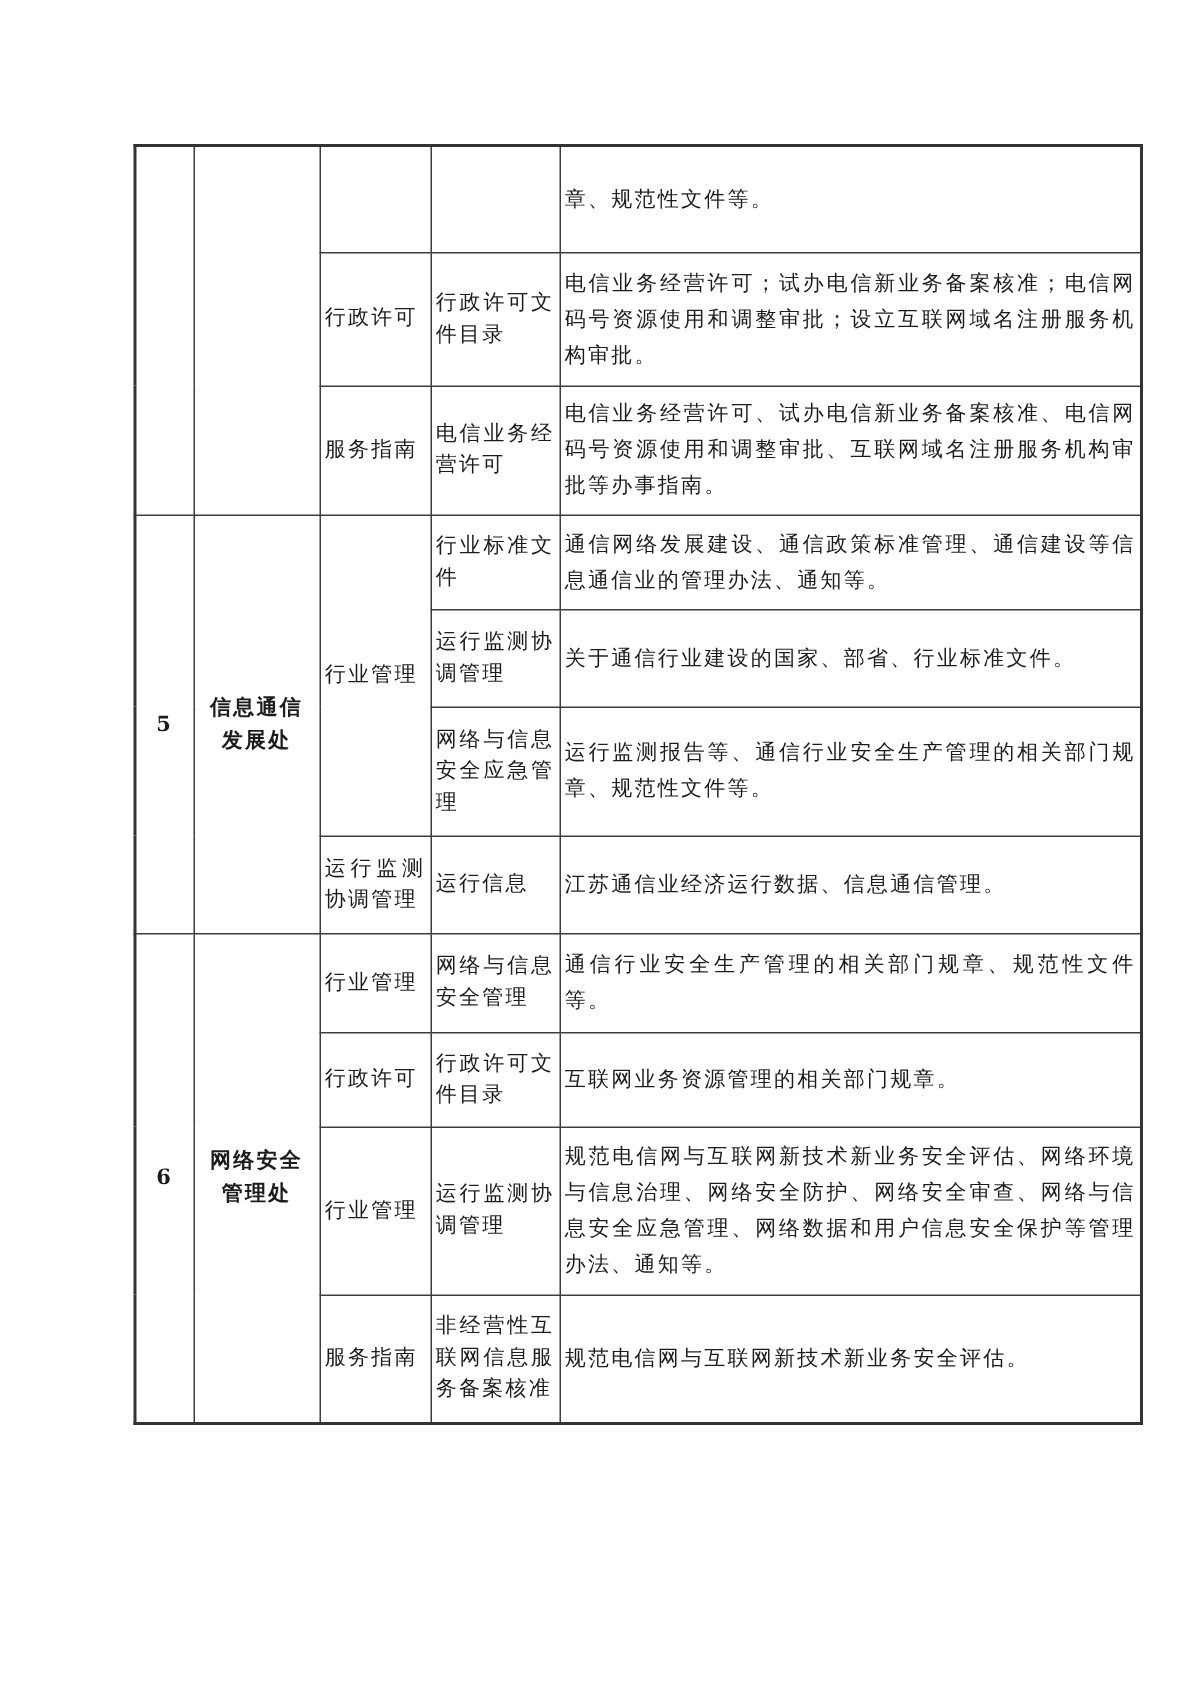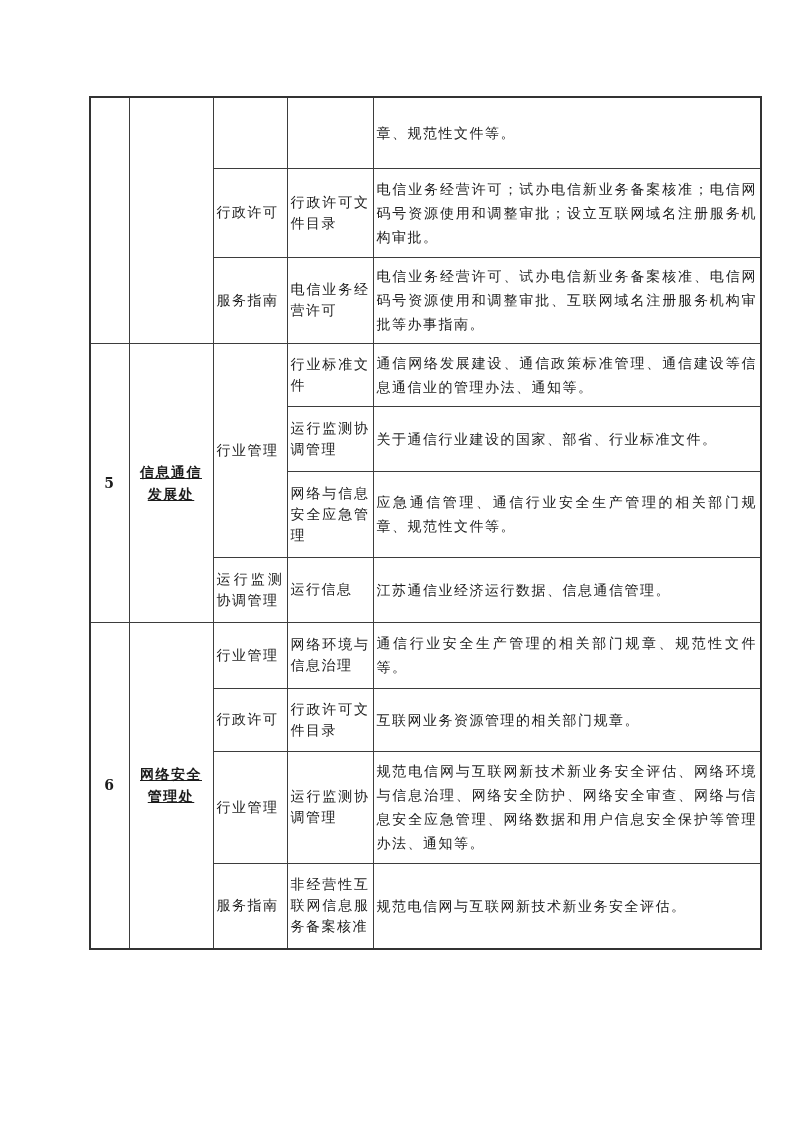--- a/index.html
+++ b/index.html
@@ -46,21 +46,20 @@
     text-align: center;
     font-weight: bold;
     font-size: 15px;
     letter-spacing: 0;
   }
   td.c2 {
     text-align: center;
     font-weight: bold;
     line-height: 22px;
     padding: 1px 2px;
-    text-decoration: underline;
   }
   td.c3, td.c4 {
     text-align: justify;
     line-height: 21px;
   }
   td.c5 {
     text-align: justify;
     line-height: 24px;
     padding: 2px 5px;
   }
@@ -107,33 +106,33 @@
         <td class="c3" rowspan="3">行业管理</td>
         <td class="c4">行业标准文件</td>
         <td class="c5">通信网络发展建设、通信政策标准管理、通信建设等信息通信业的管理办法、通知等。</td>
       </tr>
       <tr style="height:65px">
         <td class="c4">运行监测协调管理</td>
         <td class="c5">关于通信行业建设的国家、部省、行业标准文件。</td>
       </tr>
       <tr style="height:86px">
         <td class="c4">网络与信息安全应急管理</td>
-        <td class="c5">应急通信管理、通信行业安全生产管理的相关部门规章、规范性文件等。</td>
+        <td class="c5">运行监测报告等、通信行业安全生产管理的相关部门规章、规范性文件等。</td>
       </tr>
       <tr style="height:65px">
         <td class="c3">运行监测协调管理</td>
         <td class="c4">运行信息</td>
         <td class="c5">江苏通信业经济运行数据、信息通信管理。</td>
       </tr>
 
       <tr style="height:66px">
         <td class="c1" rowspan="4">6</td>
         <td class="c2" rowspan="4">网络安全管理处</td>
         <td class="c3">行业管理</td>
-        <td class="c4">网络环境与信息治理</td>
+        <td class="c4">网络与信息安全管理</td>
         <td class="c5">通信行业安全生产管理的相关部门规章、规范性文件等。</td>
       </tr>
       <tr style="height:63px">
         <td class="c3">行政许可</td>
         <td class="c4">行政许可文件目录</td>
         <td class="c5">互联网业务资源管理的相关部门规章。</td>
       </tr>
       <tr style="height:112px">
         <td class="c3">行业管理</td>
         <td class="c4">运行监测协调管理</td>

